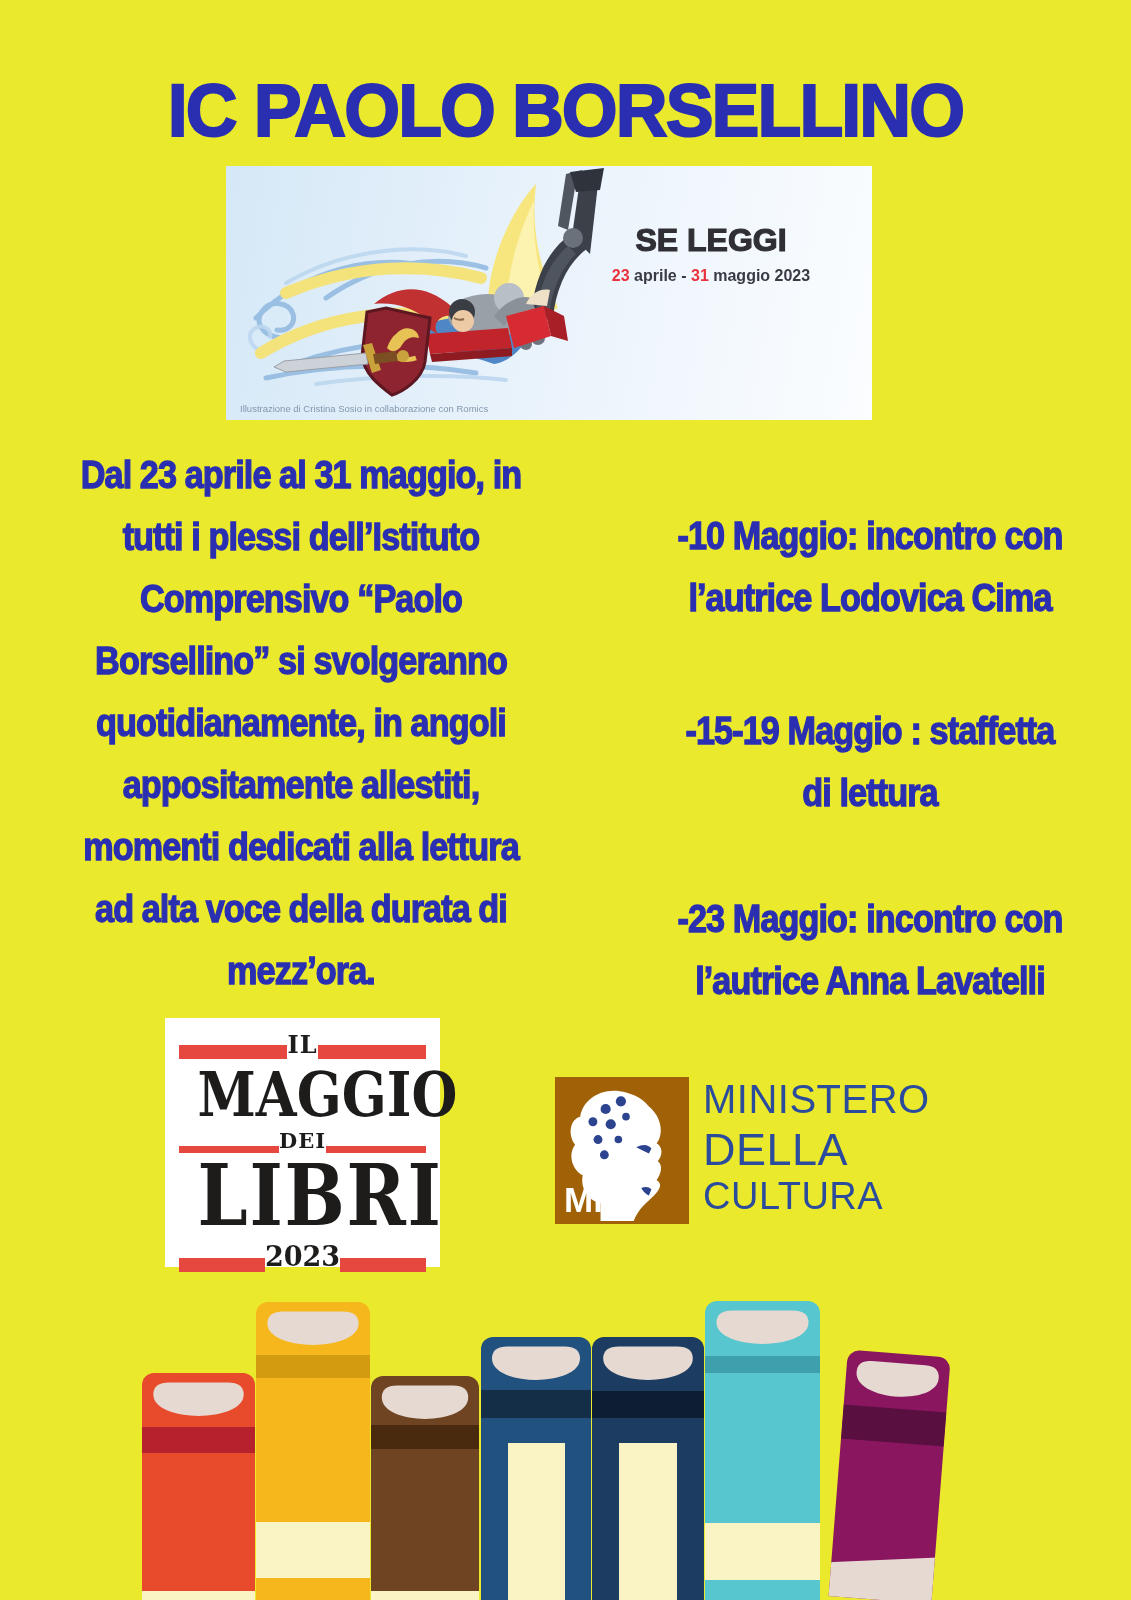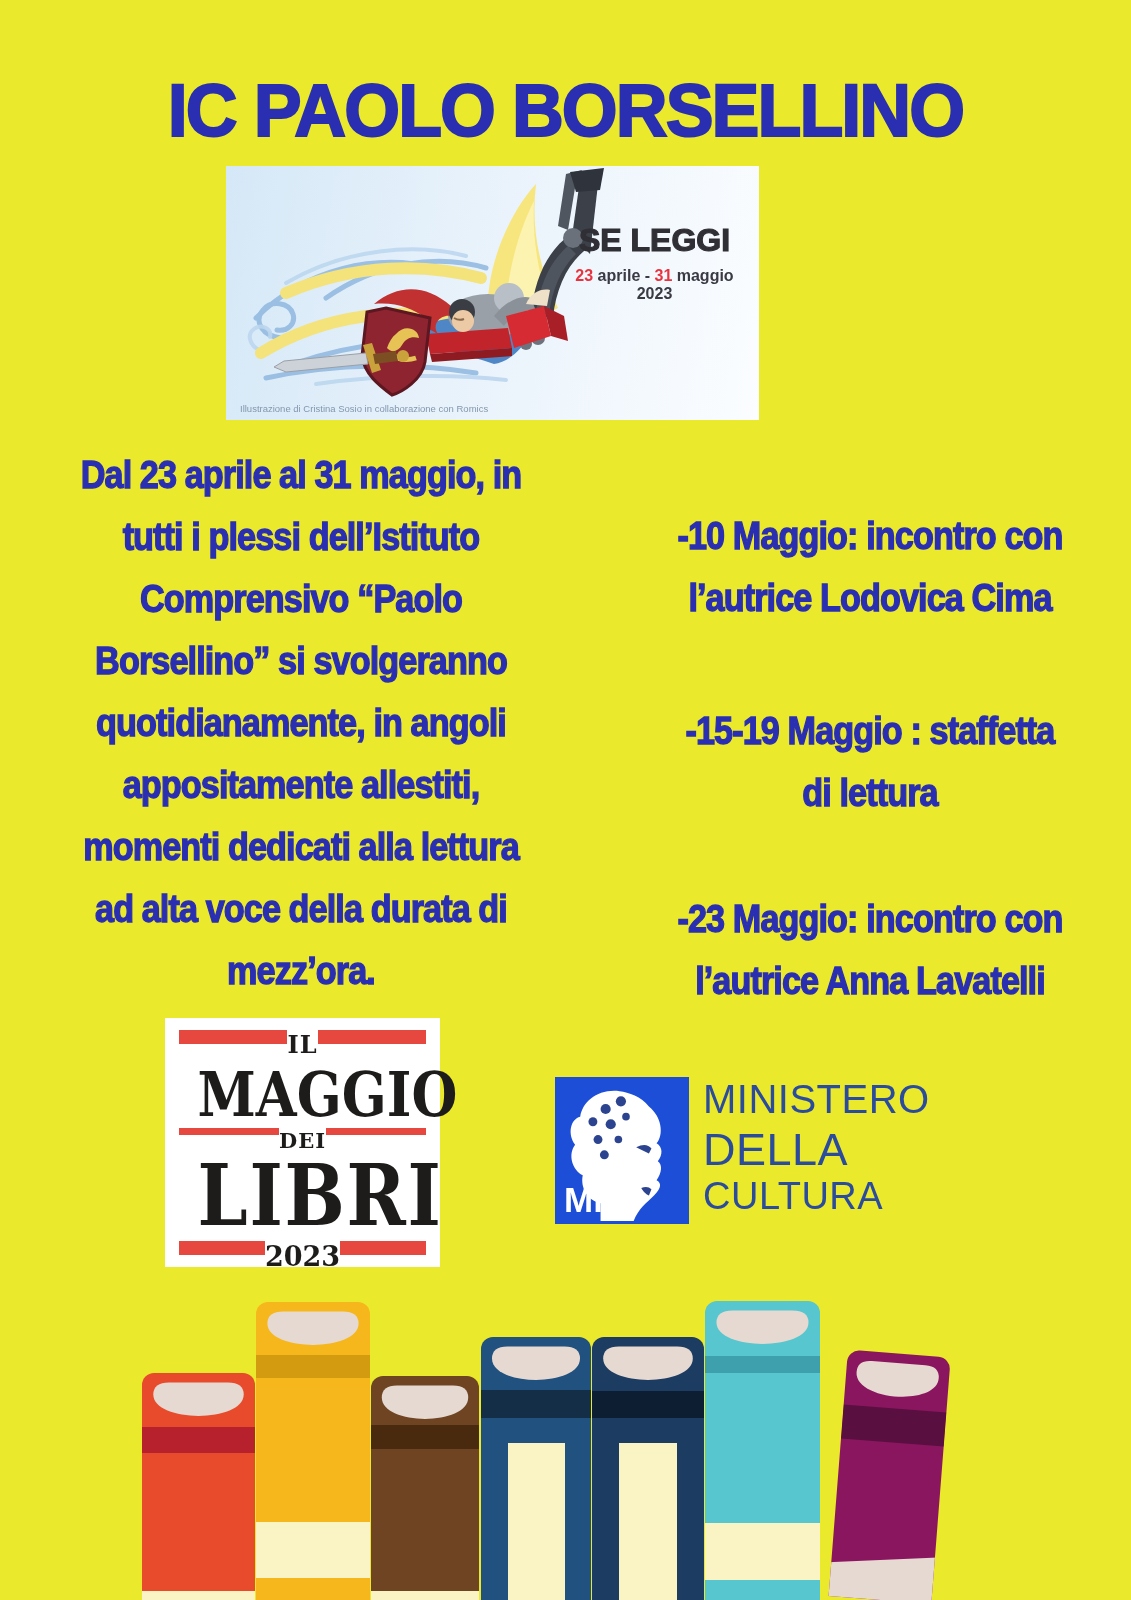--- a/index.html
+++ b/index.html
@@ -3,21 +3,21 @@
 <meta charset="utf-8">
 <style>
   html,body{margin:0;padding:0;background:#ebe92c;}
   .poster{position:relative;width:1131px;height:1600px;margin:0 auto;background:#ebe92c;
     overflow:hidden;font-family:"Liberation Sans",sans-serif;}
   
   .title{position:absolute;top:68px;left:0;width:100%;text-align:center;
     font-size:74px;font-weight:bold;letter-spacing:-2px;color:#2a2fb2;
     -webkit-text-stroke:2px #2a2fb2;transform:scaleX(.97);transform-origin:50% 0;}
   
-  .banner{position:absolute;left:226px;top:166px;width:533px;height:254px;
+  .banner{position:absolute;left:226px;top:166px;width:646px;height:254px;
     background:linear-gradient(100deg,#d5e8f7 0%,#e8f2fb 45%,#fbfdff 100%);overflow:hidden;}
   .banner-illu{position:absolute;left:0;top:0;}
   .banner-text{position:absolute;left:330px;right:6px;top:52px;text-align:center;
     font-weight:bold;color:#302f36;}
   .banner-line{font-size:32px;letter-spacing:0;-webkit-text-stroke:1.2px #302f36;line-height:1.38;}
   .banner-line .accent{color:#e8333f;-webkit-text-stroke:1.2px #e8333f;}
   .banner-date{margin-top:5px;font-size:16px;color:#3a3a44;}
   .banner-date .accent{color:#e8333f;}
   .banner-caption{position:absolute;left:14px;bottom:6px;font-size:9.5px;color:#8397ad;margin-top:20px;}
   
@@ -25,32 +25,32 @@
     white-space:pre-line;font-size:38px;font-weight:bold;line-height:62px;letter-spacing:-1px;
     color:#2a2fb2;-webkit-text-stroke:1.3px #2a2fb2;transform:scaleX(.9);transform-origin:50% 0;}
   .event{position:absolute;left:620px;width:500px;text-align:center;white-space:pre-line;
     font-size:38px;font-weight:bold;line-height:62px;letter-spacing:-1px;
     color:#2a2fb2;-webkit-text-stroke:1.3px #2a2fb2;transform:scaleX(.9);transform-origin:50% 0;}
   .event.e0{top:505px;} .event.e1{top:700px;} .event.e2{top:888px;}
   
   .mdl{position:absolute;left:165px;top:1018px;width:275px;height:249px;background:#ffffff;
     box-sizing:border-box;padding:12px 14px;display:flex;flex-direction:column;align-items:stretch;
     font-family:"DejaVu Serif",serif;color:#1e1c1b;}
-  .mdl-row{display:flex;align-items:flex-start;}
+  .mdl-row{display:flex;align-items:flex-end;}
   .mdl-bar{flex:1;height:14px;background:#e6473f;}
   .mdl-bar.thin{height:7px;}
   .mdl-il{font-size:24px;font-weight:bold;letter-spacing:1px;}
   .mdl-dei{font-size:21px;font-weight:bold;letter-spacing:1px;}
   .mdl-year{font-size:27px;font-weight:bold;}
   .mdl-big{font-weight:bold;text-align:center;line-height:1;transform:scaleX(.85);transform-origin:50% 50%;}
   .mdl-maggio{font-size:62px;margin:5px 0 2px;}
   .mdl-libri{font-size:84px;margin:1px 0 3px;letter-spacing:2px;}
   
   .mic{position:absolute;left:555px;top:1077px;display:flex;align-items:flex-start;}
-  .mic-square{position:relative;width:134px;height:147px;background:#1d4ed8;flex:0 0 auto;}
+  .mic-square{position:relative;width:134px;height:147px;background:#a16207;flex:0 0 auto;}
   .mic-square svg{position:absolute;left:6px;top:4px;overflow:visible;}
   .mic-word{position:absolute;left:9px;bottom:4px;color:#ffffff;font-size:35px;font-weight:bold;}
   .mic-text{margin-left:14px;color:#2b4c9c;line-height:1;}
   .mic-l1{font-size:40px;letter-spacing:.5px;padding-top:2px;}
   .mic-l2{font-size:45px;letter-spacing:.5px;margin-top:8px;}
   .mic-l3{font-size:38px;letter-spacing:.5px;margin-top:5px;}
   
   #books{position:absolute;inset:0;}
   .book{position:absolute;border-radius:12px 12px 0 0;overflow:hidden;}
   .book .pages{position:absolute;top:2px;left:0;width:100%;height:60px;}

